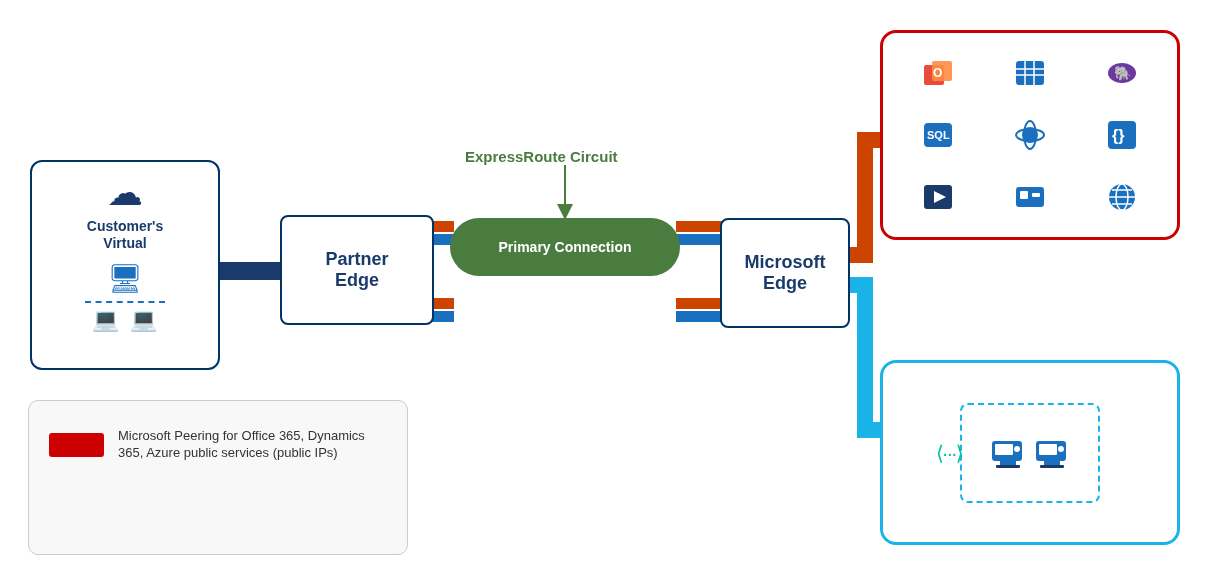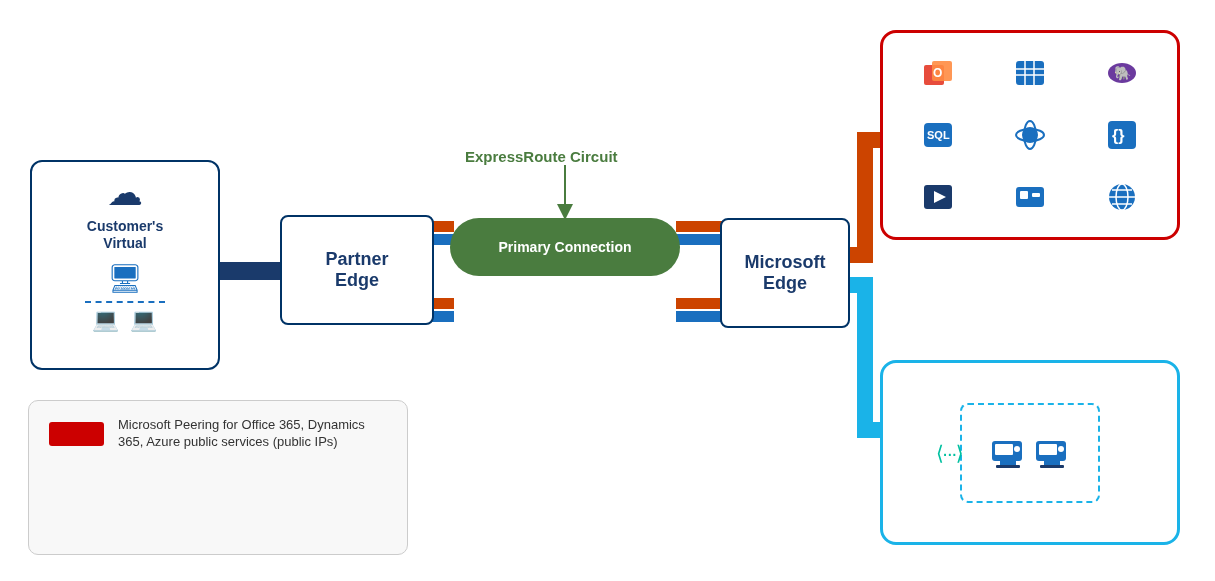--- a/index.html
+++ b/index.html
@@ -239,21 +239,21 @@
     
     .legend-box {
       position: absolute;
       left: 28px;
       top: 400px;
       width: 380px;
       height: 155px;
       border: 1px solid #ccc;
       border-radius: 10px;
       background: #f8f8f8;
-      padding: 16px 20px;
+      padding: 27px 20px;
       display: flex;
       flex-direction: column;
       gap: 18px;
     }
 
     .legend-item {
       display: flex;
       align-items: center;
       gap: 14px;
     }

